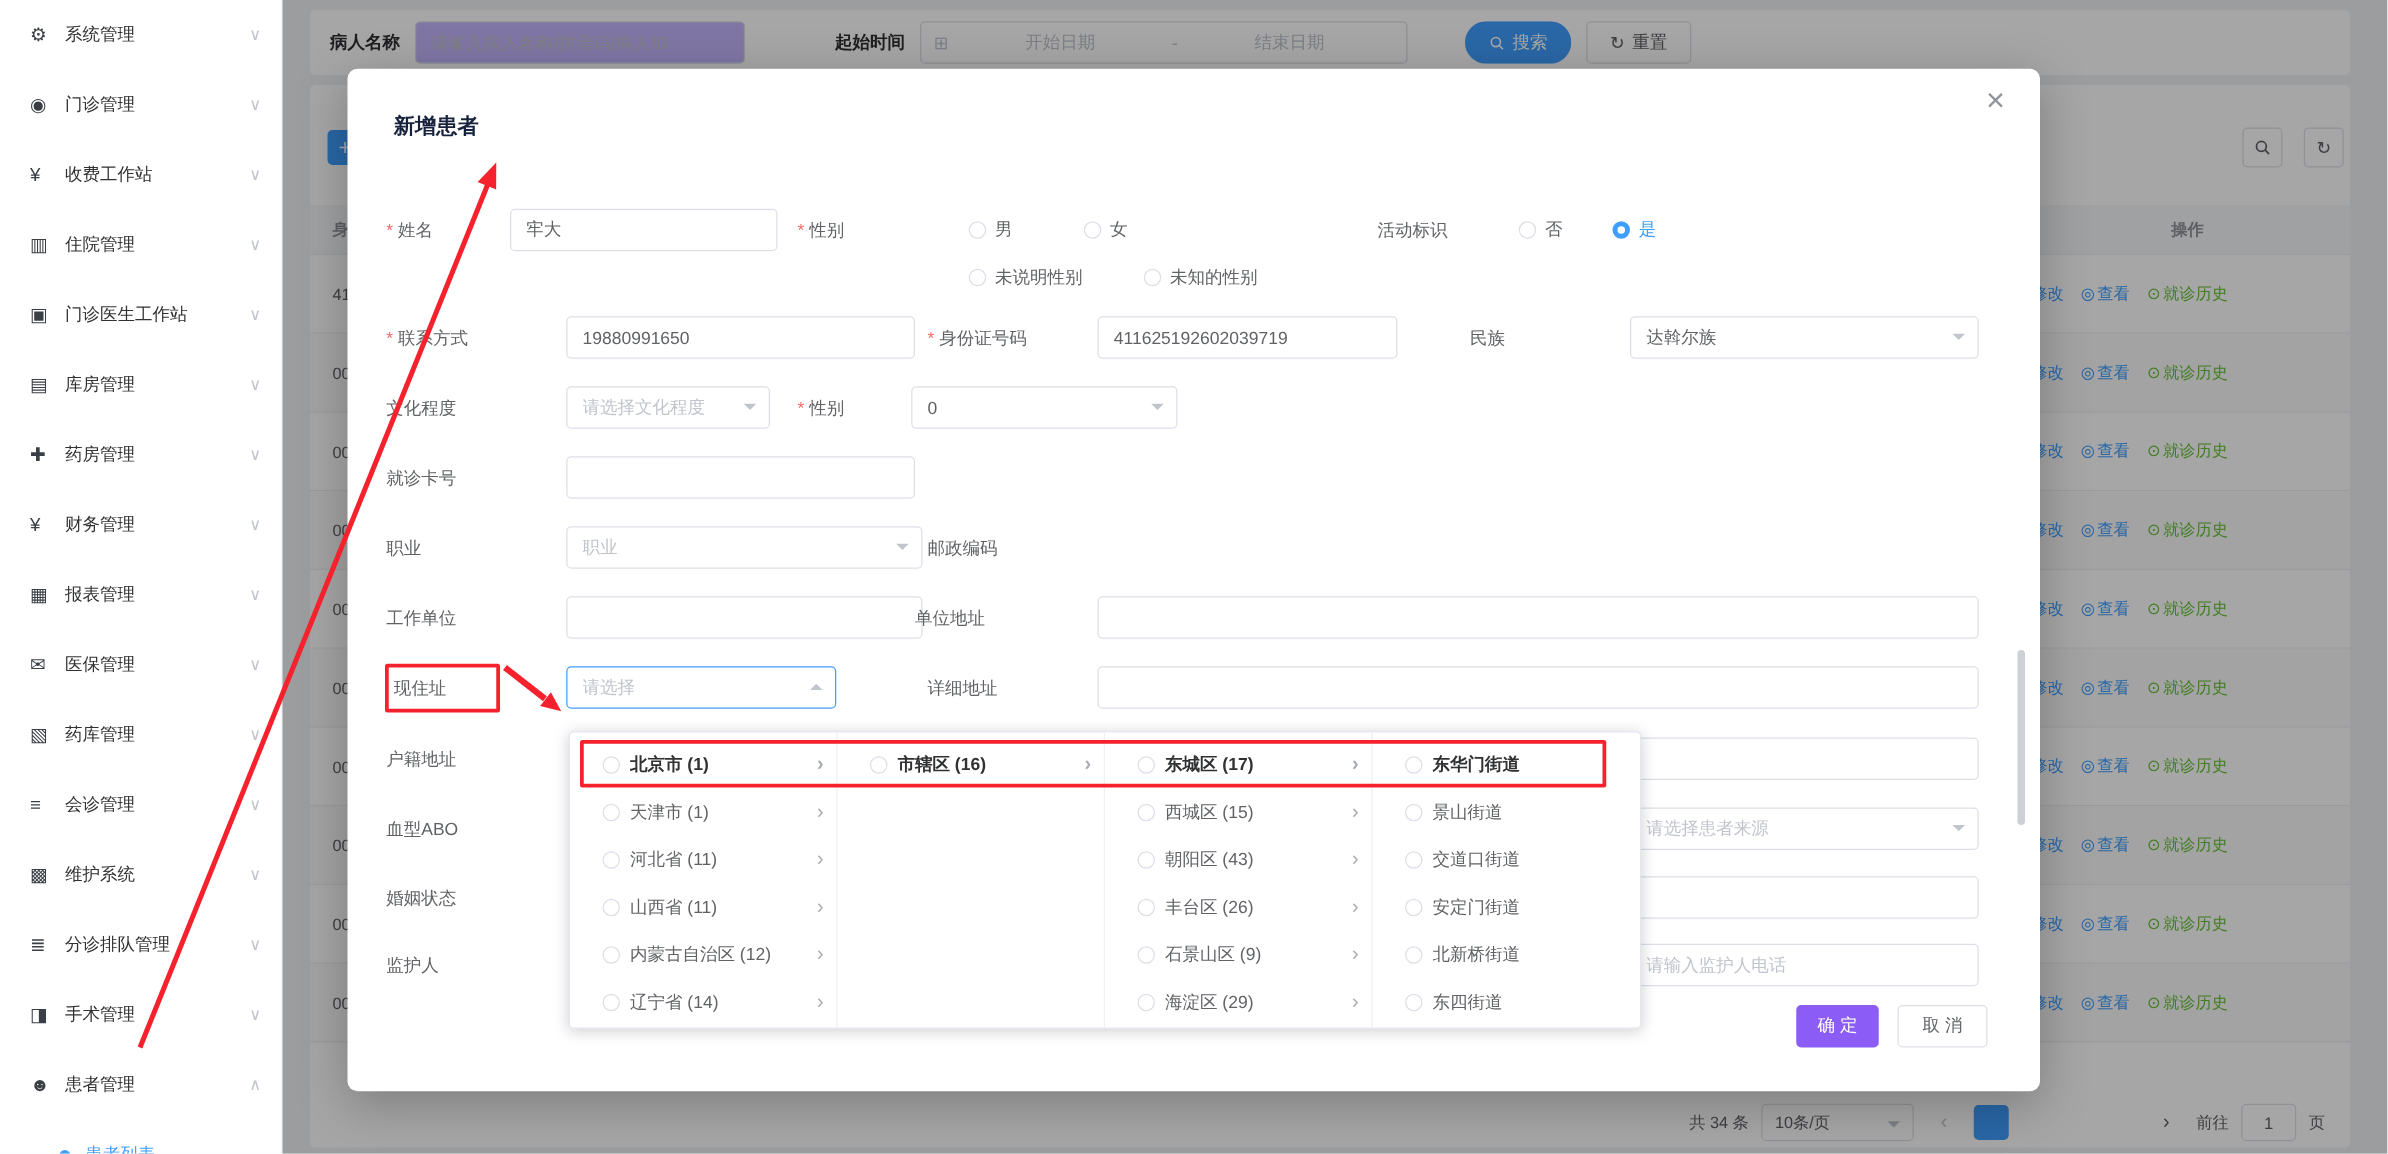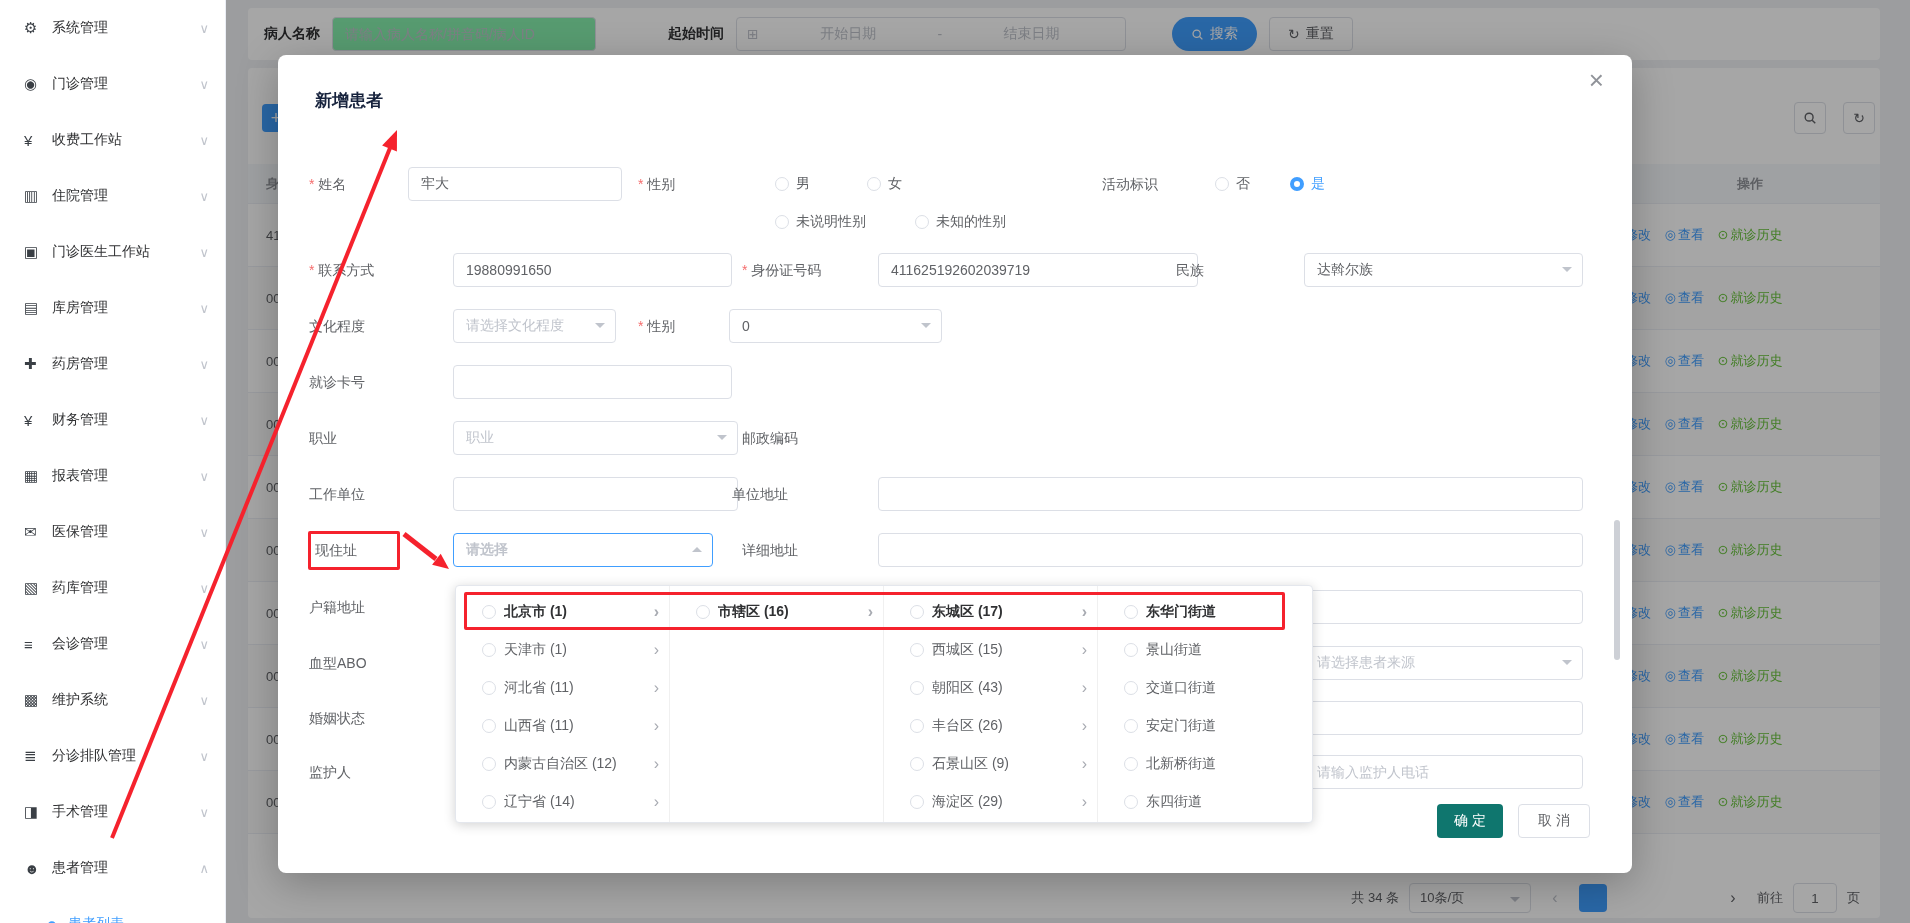--- a/index.html
+++ b/index.html
@@ -15,21 +15,21 @@
   .menu-item .chev::before{content:"∨";}
   .menu-item.expanded .chev::before{content:"∧";}
   .sub-item{height:56px;display:flex;align-items:center;padding:0 16px 0 44px;color:#409eff;cursor:pointer;}
   .sub-item .icon{width:24px;font-size:15px;flex:none;}
 
   
   .main{position:absolute;left:226px;top:0;right:0;bottom:0;background:#f0f2f5;}
   .card{position:absolute;background:#fff;border-radius:4px;}
   .search-card{left:22px;top:8px;width:1632px;height:52px;display:flex;align-items:center;padding:0 16px;gap:12px;}
   .bar-label{font-weight:700;color:#303133;white-space:nowrap;}
-  .inp{height:34px;border:1px solid #dcdfe6;border-radius:4px;padding:0 12px;font-size:14px;color:#606266;background:#86efac;}
+  .inp{height:34px;border:1px solid #dcdfe6;border-radius:4px;padding:0 12px;font-size:14px;color:#606266;background:#c4b5fd;}
   .inp::placeholder{color:#c0c4cc;}
   .date-box{width:390px;height:34px;border:1px solid #dcdfe6;border-radius:4px;background:#fff;display:flex;align-items:center;padding:0 10px;color:#c0c4cc;gap:6px;}
   .date-box .seg{flex:1;text-align:center;}
   .btn{height:34px;border-radius:4px;display:inline-flex;align-items:center;justify-content:center;gap:6px;padding:0 18px;font-size:14px;cursor:pointer;border:1px solid transparent;}
   .btn.primary{background:#409eff;color:#fff;}
   .btn.plain{background:#fff;color:#606266;border-color:#dcdfe6;}
 
   .table-card{left:22px;top:68px;width:1632px;height:850px;overflow:hidden;}
   .tool-btn{position:absolute;border-radius:4px;display:flex;align-items:center;justify-content:center;cursor:pointer;}
   .add-btn{left:14px;top:36px;width:28px;height:28px;background:#409eff;color:#fff;font-size:18px;}
@@ -70,21 +70,21 @@
   .f-select{height:34px;border:1px solid #dcdfe6;border-radius:4px;display:flex;align-items:center;padding:0 30px 0 12px;font-size:14px;color:#606266;background:#fff;cursor:pointer;}
   .f-select .val{white-space:nowrap;overflow:hidden;}
   .f-select.open{border-color:#409eff;}
   .f-select.open .caret{border-top:none;border-bottom:5px solid #c0c4cc;}
   .placeholder{color:#c0c4cc;}
   .radio{display:flex;align-items:center;gap:7px;height:34px;font-size:14px;color:#606266;cursor:pointer;white-space:nowrap;}
   .radio .rc{width:14px;height:14px;border:1px solid #dcdfe6;border-radius:50%;background:#fff;flex:none;}
   .radio.checked .rc{border:4px solid #409eff;}
   .radio.checked{color:#409eff;}
   .m-btn{height:34px;border-radius:4px;display:flex;align-items:center;justify-content:center;font-size:14px;cursor:pointer;}
-  .m-confirm{left:1159px;top:749px;width:66px;background:#0f766e;color:#fff;}
+  .m-confirm{left:1159px;top:749px;width:66px;background:#8b5cf6;color:#fff;}
   .m-cancel{left:1240px;top:749px;width:72px;background:#fff;color:#606266;border:1px solid #dcdfe6;}
   .m-scrollthumb{left:1336px;top:465px;width:6px;height:140px;background:#cdd0d6;border-radius:3px;}
 
   
   .cascader{position:absolute;left:455px;top:585px;width:858px;height:238px;background:#fff;border:1px solid #e4e7ed;border-radius:4px;box-shadow:0 2px 12px rgba(0,0,0,.18);z-index:150;display:flex;}
   .c-col{width:214px;border-right:1px solid #f0f0f0;padding-top:7px;overflow:hidden;padding-left:12px;}
   .c-col:last-child{border-right:none;}
   .c-opt{height:38px;display:flex;align-items:center;padding:0 10px 0 14px;font-size:14px;color:#606266;cursor:pointer;}
   .c-opt .rc{width:14px;height:14px;border:1px solid #dcdfe6;border-radius:50%;margin-right:8px;flex:none;background:#fff;}
   .c-opt .c-label{flex:1;white-space:nowrap;overflow:hidden;}
@@ -371,21 +371,21 @@
       <span>否</span>
     </div>
   <div class="abs radio checked" style="left:1012px;top:112px;">
       <span class="rc"></span>
       <span>是</span>
     </div>
 
   <div class="abs f-label required" style="left:31px;top:198px;">联系方式</div>
   <input class="abs f-input" style="left: 175px; top: 198px; width: 279px;" value="19880991650">
   <div class="abs f-label required" style="left:464px;top:198px;">身份证号码</div>
-  <input class="abs f-input" style="left: 600px; top: 198px; width: 320px;" value="411625192602039719">
+  <input class="abs f-input" style="left: 600px; top: 198px; width: 240px;" value="411625192602039719">
   <div class="abs f-label" style="left:898px;top:198px;">民族</div>
   <div class="abs f-select" style="left:1026px;top:198px;width:279px;">
     <span class="val">达斡尔族</span>
       <span class="caret"></span>
   </div>
 
   <div class="abs f-label" style="left:31px;top:254px;">文化程度</div>
   <div class="abs f-select" style="left:175px;top:254px;width:163px;">
     <span class="val placeholder">请选择文化程度</span>
       <span class="caret"></span>
@@ -405,21 +405,21 @@
       <span class="caret"></span>
   </div>
   <div class="abs f-label" style="left:464px;top:366px;">邮政编码</div>
 
   <div class="abs f-label" style="left:31px;top:422px;">工作单位</div>
   <input class="abs f-input" style="left: 175px; top: 422px; width: 285px;">
   <div class="abs f-label" style="left:454px;top:422px;">单位地址</div>
   <input class="abs f-input" style="left: 600px; top: 422px; width: 705px;">
 
   <div class="abs f-label" style="left:37px;top:478px;">现住址</div>
-  <div class="abs f-select open" style="left:175px;top:478px;width:260px;font-weight:bold;">
+  <div class="abs f-select open" style="left:175px;top:478px;width:216px;">
     <span class="val placeholder">请选择</span>
       <span class="caret"></span>
   </div>
   <div class="abs f-label" style="left:464px;top:478px;">详细地址</div>
   <input class="abs f-input" style="left: 600px; top: 478px; width: 705px;">
 
   <div class="abs f-label" style="left:31px;top:535px;">户籍地址</div>
   <input class="abs f-input" style="left: 600px; top: 535px; width: 705px;">
 
   <div class="abs f-label" style="left:31px;top:591px;">血型ABO</div>

